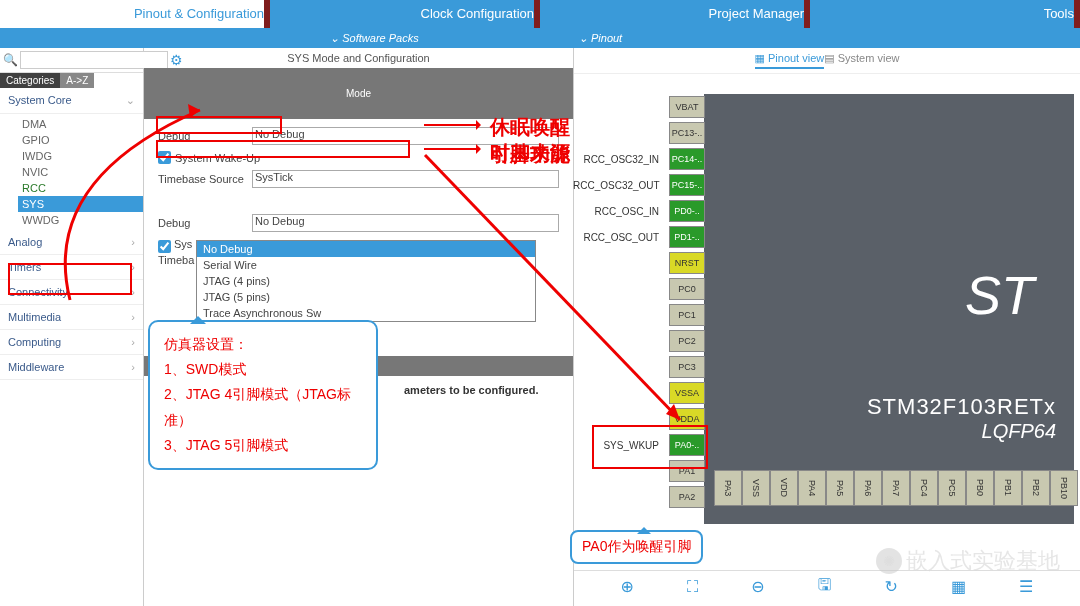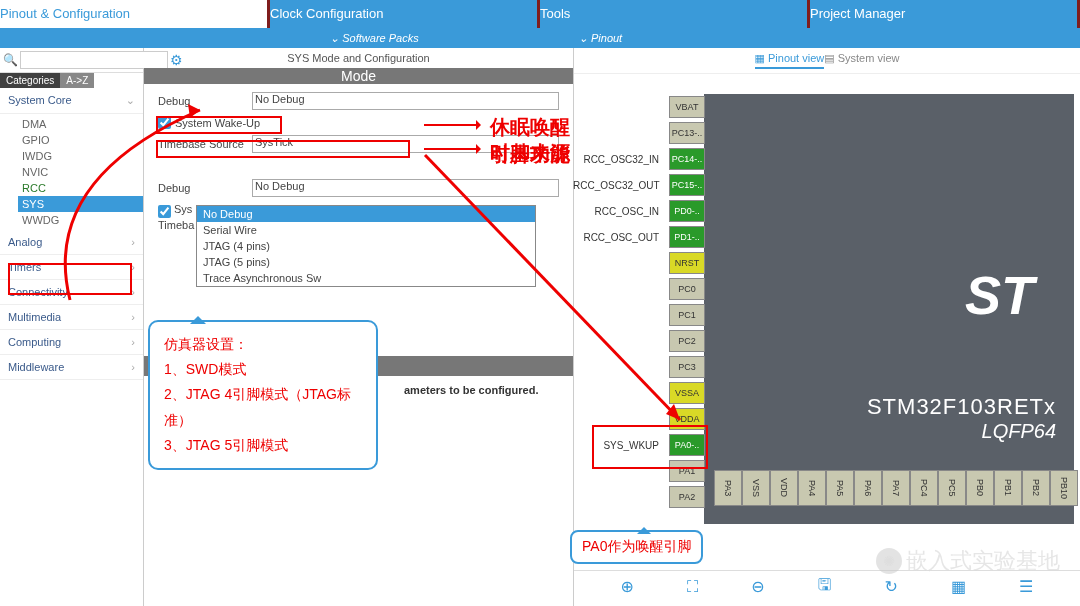--- a/index.html
+++ b/index.html
@@ -1,19 +1,19 @@
 <!DOCTYPE html>
 <html><head>
 <meta charset="utf-8">
 <style>
 * { box-sizing: border-box; margin: 0; padding: 0; font-family: Arial, sans-serif; }
 body { width: 1080px; height: 606px; overflow: hidden; background: #fff; position: relative; }
 
 .tabs { display: flex; height: 28px; background: #3a9ad9; }
-.tab { flex: 1; text-align: left; line-height: 28px; color: #fff; font-size: 13px; border-right: 3px solid #7f1d1d; cursor: pointer; }
+.tab { flex: 1; text-align: right; line-height: 28px; color: #fff; font-size: 13px; border-right: 6px solid #7f1d1d; cursor: pointer; }
 .tab.active { background: #fff; color: #3a9ad9; }
 
 .subbar { height: 20px; background: #3a9ad9; color: #fff; font-size: 11px; display: flex; align-items: center; padding-left: 330px; gap: 160px; font-style: italic; }
 .subbar span::before { content: "⌄ "; }
 
 .main { display: flex; height: 558px; }
 
 
 .left { width: 144px; border-right: 1px solid #ccc; background: #fff; font-size: 11px; }
 .search-row { display: flex; align-items: center; gap: 2px; padding: 3px; border-bottom: 1px solid #ddd; }
@@ -28,21 +28,21 @@
 .group .chev { color: #aaa; }
 .items { padding: 2px 0 2px 18px; }
 .items div { padding: 2px 4px; color: #666; cursor: pointer; }
 .items .rcc { color: #2a7a2a; }
 .items .sys { background: #3a9ad9; color: #fff; }
 .redbox { border: 2px solid #e00; position: absolute; }
 
 
 .center { width: 430px; border-right: 1px solid #ccc; position: relative; }
 .ctitle { text-align: center; font-size: 11px; color: #555; padding: 4px; }
-.modebar { background: #777; color: #fff; font-size: 14px; text-align: center; padding: 0; }
+.modebar { background: #777; color: #fff; font-size: 10px; text-align: center; padding: 20px; }
 .cbody { padding: 8px 14px; font-size: 11px; color: #444; }
 .row { display: flex; align-items: center; margin-bottom: 6px; gap: 4px; }
 .row label { width: 90px; }
 .row select, .row .selbox { flex: 1; border: 1px solid #aaa; height: 18px; font-size: 11px; background: #fff; padding: 0 2px; }
 .row input[type=checkbox] { accent-color: #3a9ad9; }
 .dropdown { border: 1px solid #888; background: #fff; margin-left: 38px; width: 340px; }
 .dropdown div { padding: 2px 6px; font-size: 11px; cursor: pointer; }
 .dropdown .sel { background: #3a9ad9; color: #fff; }
 .callout { position: absolute; background: #fff; border: 2px solid #3a9ad9; border-radius: 10px; padding: 10px 14px; font-size: 14px; color: #e00; line-height: 1.8; }
 .callout::before { content: ""; position: absolute; top: -14px; left: 40px; border: 8px solid transparent; border-bottom-color: #3a9ad9; }
@@ -54,21 +54,21 @@
 
 .right { flex: 1; position: relative; background: #fff; }
 .viewbar { display: flex; justify-content: center; padding: 4px; font-size: 11px; border-bottom: 1px solid #eee; }
 .viewbar .pv { color: #3a9ad9; border-bottom: 2px solid #3a9ad9; padding-bottom: 2px; }
 .viewbar .sv { color: #888; }
 .chip-area { position: relative; height: 480px; }
 .chip { position: absolute; left: 130px; top: 20px; width: 370px; height: 430px; background: #5a6068; color: #fff; }
 .chip-name { position: absolute; right: 18px; top: 300px; text-align: right; }
 .chip-name .p1 { font-size: 22px; letter-spacing: 1px; }
 .chip-name .p2 { font-size: 20px; font-style: italic; }
-.stlogo { position: absolute; right: 40px; top: 170px; font-size: 54px; font-weight: bold; font-style: italic; color: #fff; }
+.stlogo { position: absolute; right: 40px; top: 170px; font-size: 54px; font-weight: normal; font-style: italic; color: #fff; }
 .pin-col { position: absolute; left: 95px; top: 20px; }
 .pin { display: flex; align-items: center; height: 26px; }
 .pin .lbl { width: 36px; height: 22px; background: #c8c8b0; color: #333; font-size: 9px; display: flex; align-items: center; justify-content: center; border: 1px solid #888; }
 .pin .lbl.green { background: #2a9a2a; color: #fff; }
 .pin .lbl.yellow { background: #d9d926; }
 .pin .sig { font-size: 10px; color: #333; text-align: right; width: 92px; padding-right: 6px; position: absolute; left: -96px; }
 .pin-row-bot { position: absolute; bottom: 48px; left: 140px; display: flex; }
 .pin-row-bot .lbl { width: 28px; height: 36px; background: #c8c8b0; border: 1px solid #888; font-size: 9px; writing-mode: vertical-rl; text-align: center; display: flex; align-items: center; justify-content: center; color: #333; }
 .toolbar-bot { position: absolute; bottom: 4px; left: 0; right: 0; height: 32px; border-top: 1px solid #ddd; display: flex; align-items: center; justify-content: space-around; padding: 0 20px; }
 .toolbar-bot span { color: #3a9ad9; font-size: 16px; cursor: pointer; }
@@ -79,22 +79,22 @@
 .watermark .wx { width: 26px; height: 26px; border-radius: 50%; background: rgba(200,200,200,0.5); display: inline-flex; align-items: center; justify-content: center; font-size: 14px; }
 
 svg.red-arrow { position: absolute; pointer-events: none; }
 </style>
 </head>
 <body>
 
 <div class="tabs">
   <div class="tab active">Pinout &amp; Configuration</div>
   <div class="tab">Clock Configuration</div>
+  <div class="tab">Project Manager</div>
   <div class="tab">Tools</div>
-  <div class="tab">Project Manager</div>
 </div>
 <div class="subbar">
   <span>Software Packs</span>
   <span>Pinout</span>
 </div>
 
 <div class="main">
 
   <div class="left">
     <div class="search-row">

